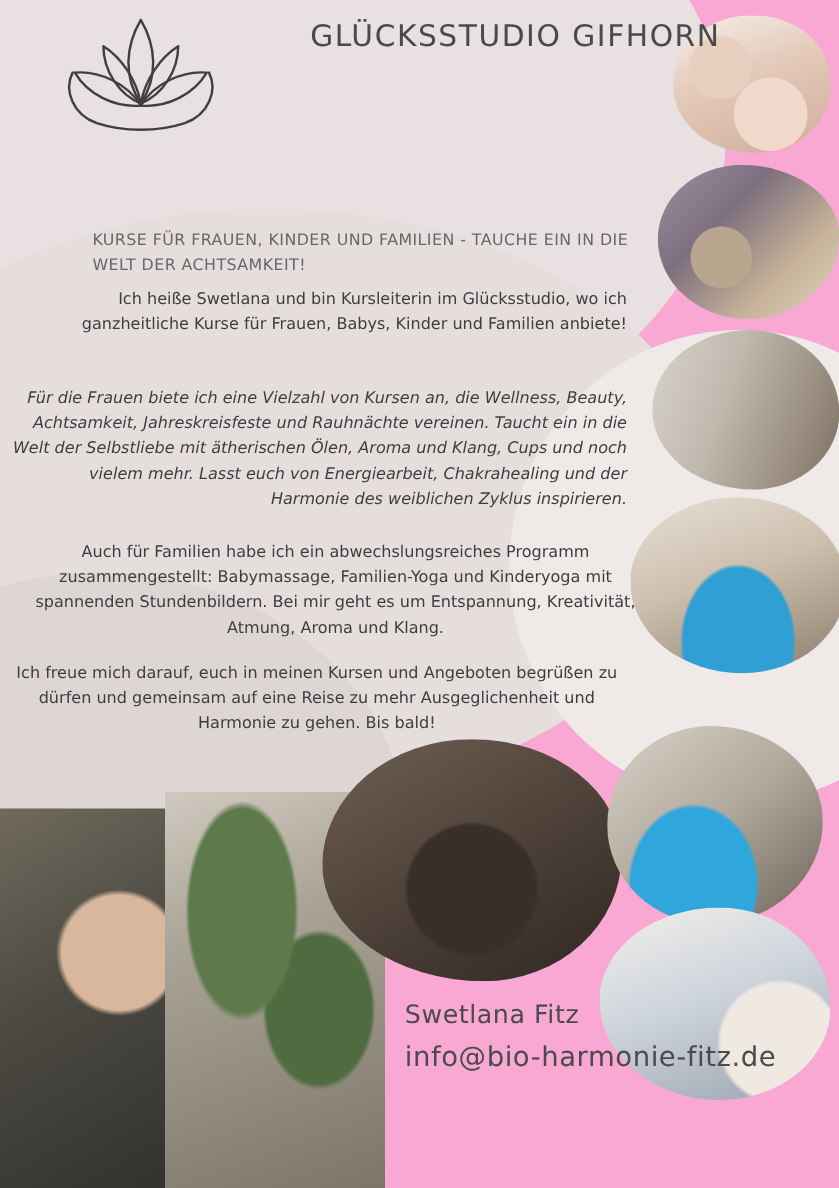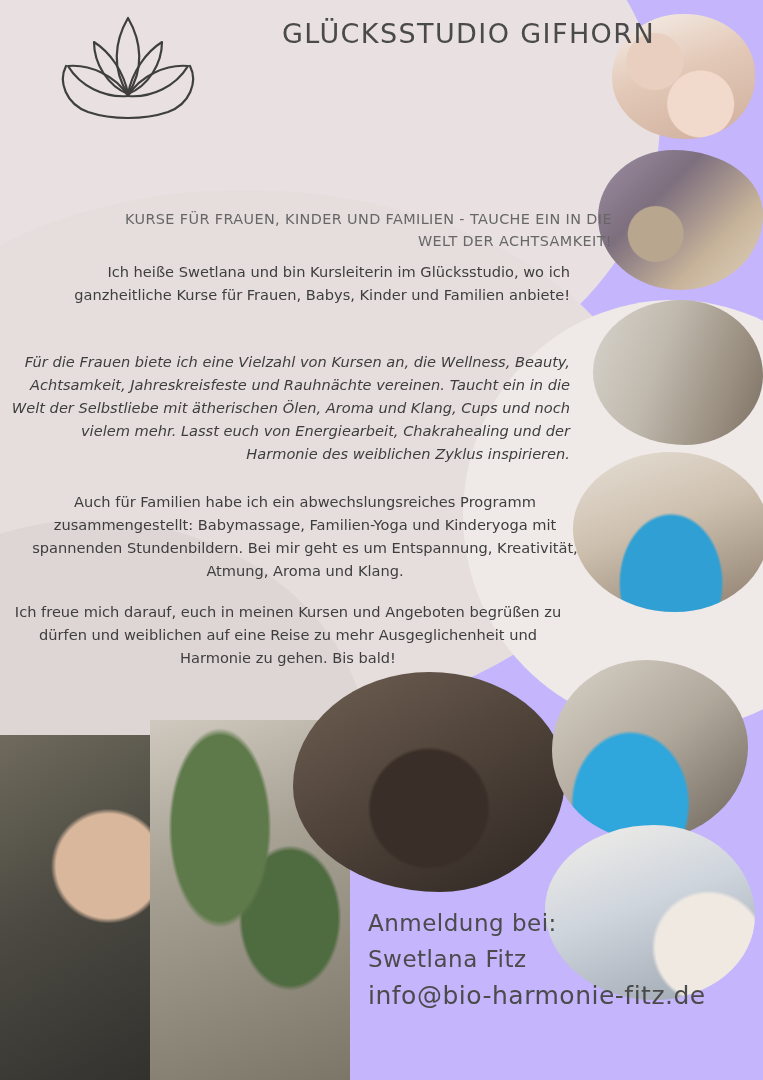--- a/index.html
+++ b/index.html
@@ -10,21 +10,21 @@
     width: 763px;
     height: 1080px;
     overflow: hidden;
     font-family: "DejaVu Sans", sans-serif;
     background: #ffffff;
   }
   .poster {
     position: relative;
     width: 763px;
     height: 1080px;
-    background: #c4b5fd;
+    background: #f9a8d4;
     overflow: hidden;
   }
   
   .bg-blob-top {
     position: absolute;
     left: -60px;
     top: -160px;
     width: 720px;
     height: 560px;
     background: #e9e1e1;
@@ -81,24 +81,24 @@
     position: absolute;
     left: 14px;
     top: 160px;
     width: 650px;
     font-size: 21.5px;
     letter-spacing: 0.7px;
     color: #4c4c4c;
   }
   .kicker {
     position: absolute;
-    left: 102px;
+    left: 84px;
     top: 208px;
     width: 510px;
-    text-align: right;
+    text-align: left;
     font-size: 14.4px;
     letter-spacing: 0.4px;
     color: #676767;
     line-height: 1.55;
   }
   
   .para {
     position: absolute;
     color: #3e3e3e;
     font-size: 14.6px;
@@ -226,21 +226,20 @@
   <div class="photo ph-circle"></div>
   <div class="photo ph-kids"></div>
   <div class="photo ph-woman-right"></div>
 
   <div class="studio-title">GLÜCKSSTUDIO GIFHORN</div>
   <div class="kicker">KURSE FÜR FRAUEN, KINDER UND FAMILIEN - TAUCHE EIN IN DIE WELT DER ACHTSAMKEIT!</div>
 
   <div class="para p1">Ich heiße Swetlana und bin Kursleiterin im Glücksstudio, wo ich ganzheitliche Kurse für Frauen, Babys, Kinder und Familien anbiete!</div>
   <div class="para p2">Für die Frauen biete ich eine Vielzahl von Kursen an, die Wellness, Beauty, Achtsamkeit, Jahreskreisfeste und Rauhnächte vereinen. Taucht ein in die Welt der Selbstliebe mit ätherischen Ölen, Aroma und Klang, Cups und noch vielem mehr. Lasst euch von Energiearbeit, Chakrahealing und der Harmonie des weiblichen Zyklus inspirieren.</div>
   <div class="para p3">Auch für Familien habe ich ein abwechslungsreiches Programm zusammengestellt: Babymassage, Familien-Yoga und Kinderyoga mit spannenden Stundenbildern. Bei mir geht es um Entspannung, Kreativität, Atmung, Aroma und Klang.</div>
-  <div class="para p4">Ich freue mich darauf, euch in meinen Kursen und Angeboten begrüßen zu dürfen und weiblichen auf eine Reise zu mehr Ausgeglichenheit und Harmonie zu gehen. Bis bald!</div>
+  <div class="para p4">Ich freue mich darauf, euch in meinen Kursen und Angeboten begrüßen zu dürfen und gemeinsam auf eine Reise zu mehr Ausgeglichenheit und Harmonie zu gehen. Bis bald!</div>
 
   <div class="contact">
-    <div>Anmeldung bei:</div>
     <div>Swetlana Fitz</div>
     <div class="email">info@bio-harmonie-fitz.de</div>
   </div>
 
 </div>
 
 </body></html>

